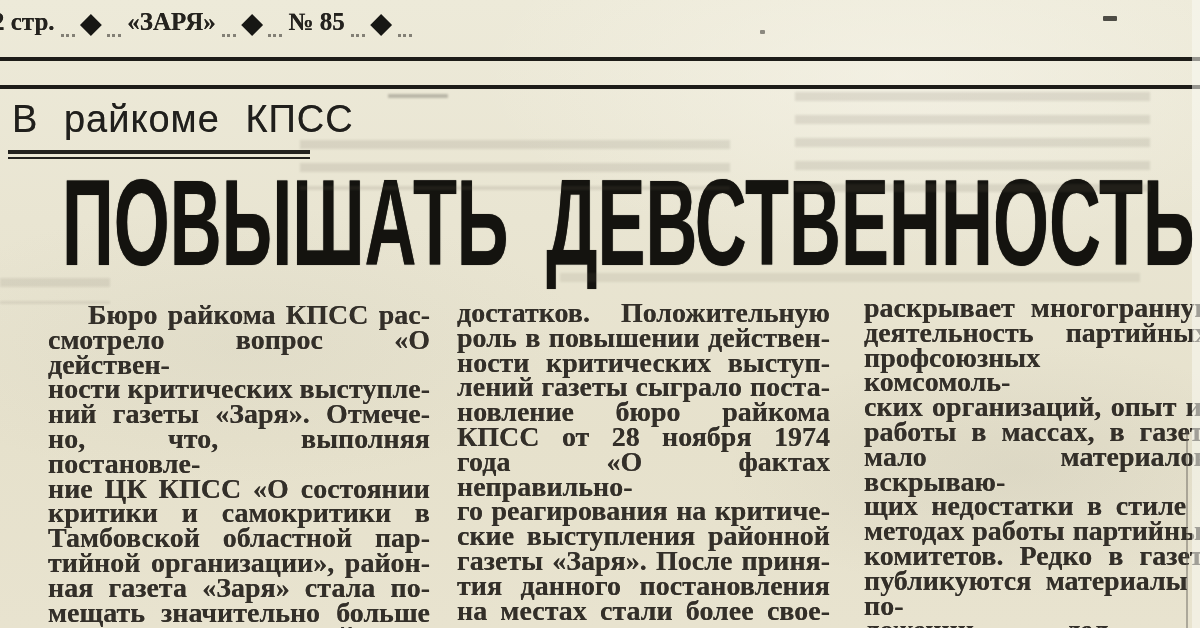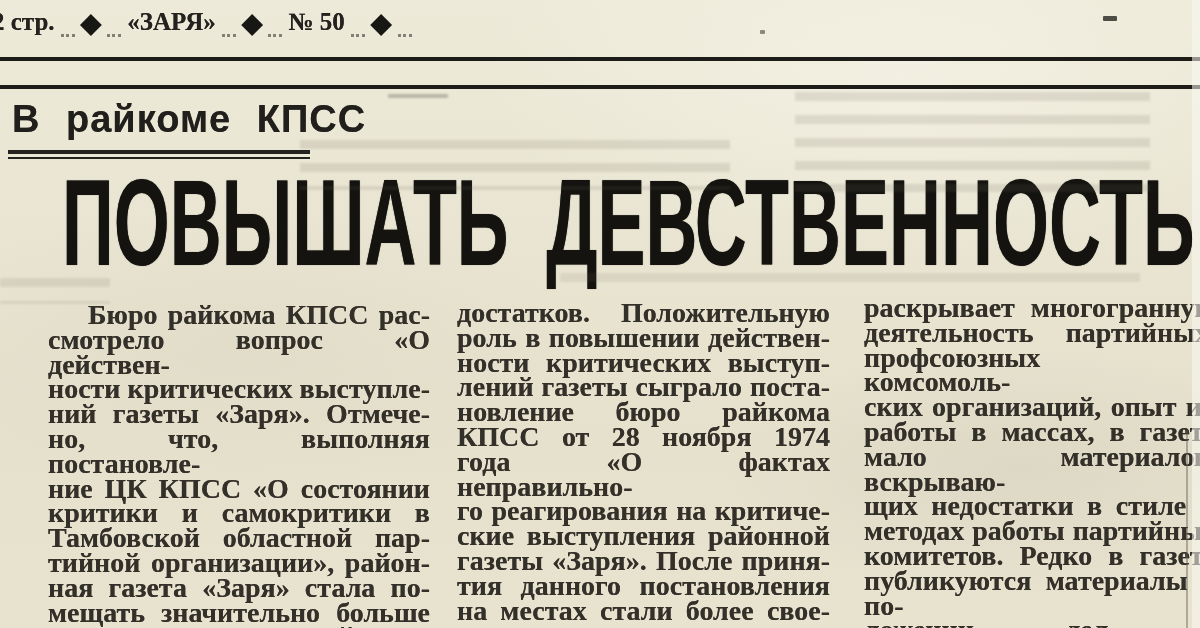--- a/index.html
+++ b/index.html
@@ -31,21 +31,21 @@
   }
   .diamond{flex:0 0 auto;font-size:27px;line-height:0;color:#171714;transform:translateY(2px);}
   
   .rule{position:absolute;left:0;width:1200px;background:#1d1c18;}
   .rule.r1{top:57px;height:4px;}
   .rule.r2{top:85px;height:4px;}
   
   .section-label{
     position:absolute;left:12px;top:98px;
     font-family:"Liberation Sans", sans-serif;
-    font-size:38px;font-weight:700;color:#201f1c;
+    font-size:38px;font-weight:400;color:#201f1c;
     letter-spacing:1px;word-spacing:14px;white-space:nowrap;
     text-shadow:0 0 .5px rgba(32,31,28,.7);
   }
   .section-underline{
     position:absolute;left:8px;top:150px;width:302px;height:3px;
     border-top:4px solid #23221e;border-bottom:2px solid #23221e;
   }
   
   .headline{
     position:absolute;left:62px;top:170px;height:106px;width:1140px;
@@ -99,21 +99,21 @@
 
   <div class="masthead">
     <span class="m-item">2 стр.</span>
     <span class="leader"></span>
     <span class="diamond">◆</span>
     <span class="leader"></span>
     <span class="m-item">«ЗАРЯ»</span>
     <span class="leader"></span>
     <span class="diamond">◆</span>
     <span class="leader"></span>
-    <span class="m-item">№ 50</span>
+    <span class="m-item">№ 85</span>
     <span class="leader"></span>
     <span class="diamond">◆</span>
     <span class="leader"></span>
   </div>
 
   <div class="rule r1"></div>
   <div class="rule r2"></div>
 
   <div class="section-label">В райкоме КПСС</div>
   <div class="section-underline"></div>

